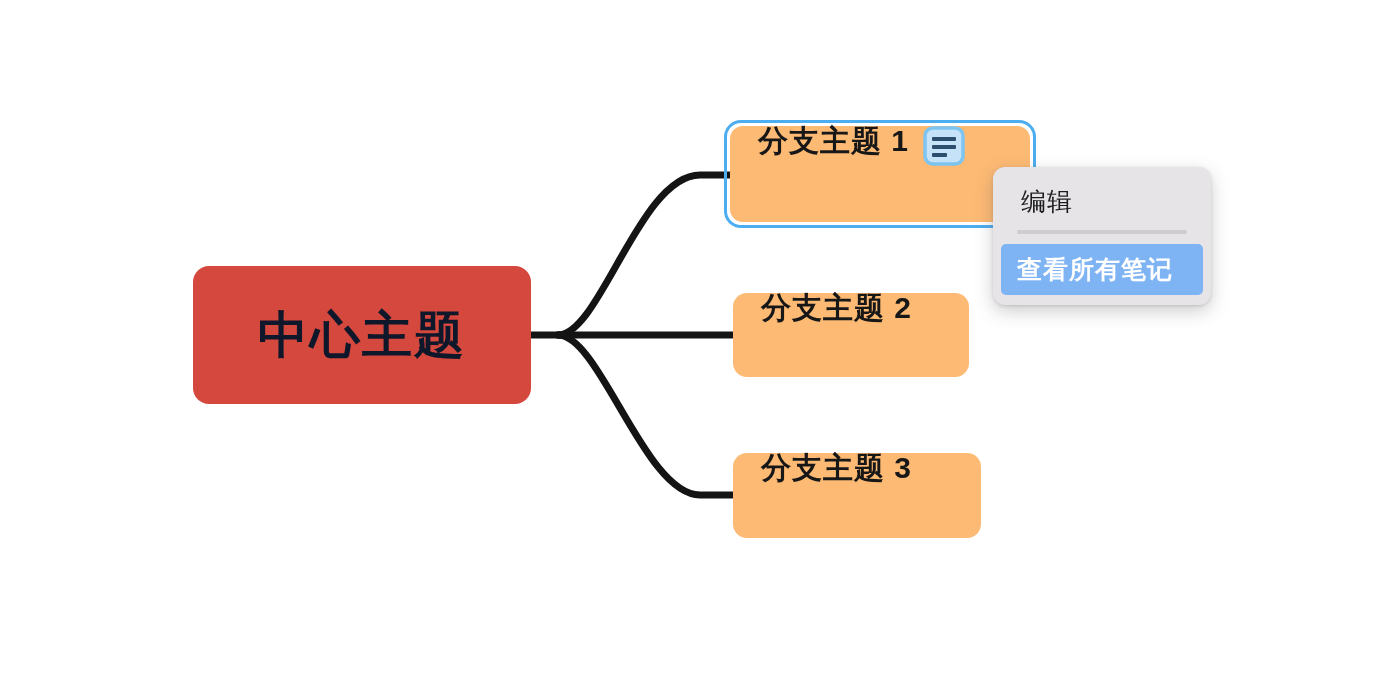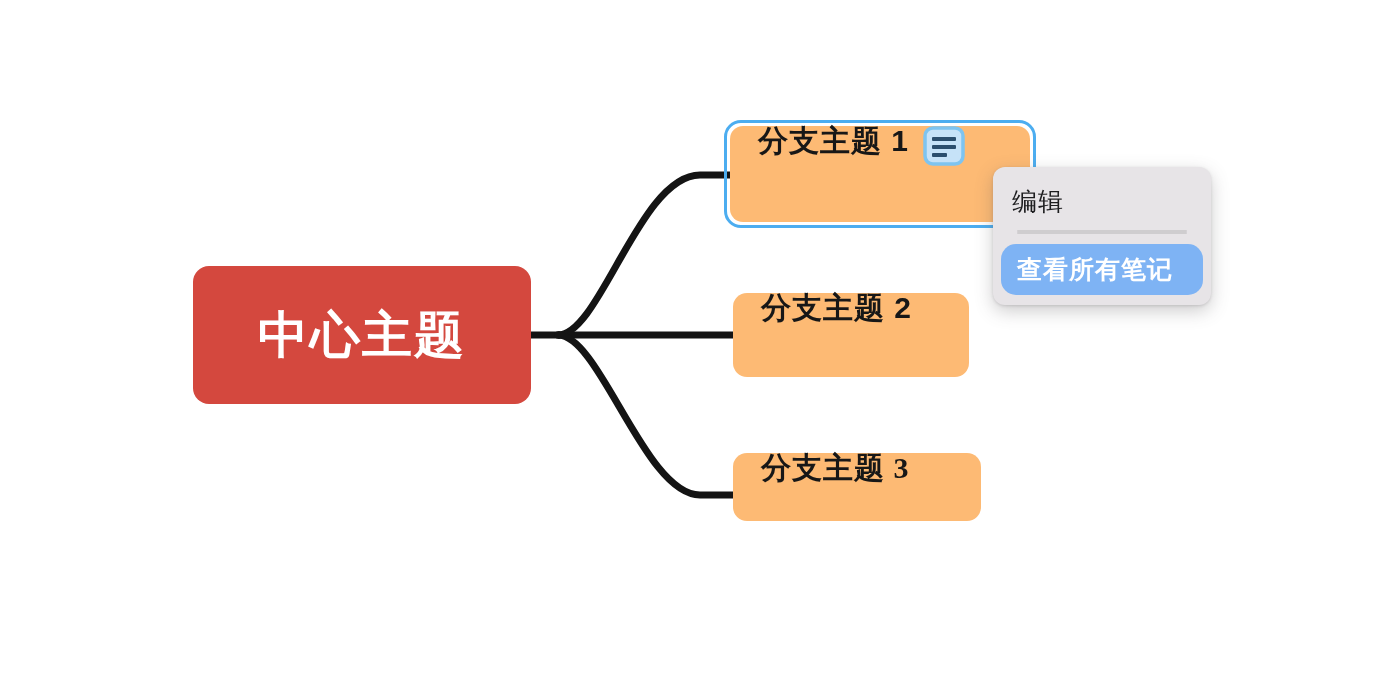--- a/index.html
+++ b/index.html
@@ -43,21 +43,21 @@
     width: 338px;
     height: 138px;
     background: #d4483e;
     border-radius: 16px;
     display: flex;
     align-items: center;
     justify-content: center;
     box-sizing: border-box;
   }
   .central-node-label {
-    color: #ffffff;
+    color: #0f172a;
     font-size: 50px;
     font-weight: 700;
     letter-spacing: 2px;
     line-height: 1;
     white-space: nowrap;
   }
 
   
   .branch-node {
     position: absolute;
@@ -86,22 +86,21 @@
   #branch-2 {
     left: 733px;
     top: 293px;
     width: 236px;
     height: 84px;
   }
   #branch-3 {
     left: 733px;
     top: 453px;
     width: 248px;
-    height: 68px;
-    font-family: Liberation Serif, serif;
+    height: 85px;
   }
 
   
   .selection-ring {
     position: absolute;
     left: 724px;
     top: 120px;
     width: 312px;
     height: 108px;
     border: 3px solid #4cadf0;
@@ -129,38 +128,38 @@
     border-radius: 12px;
     box-shadow: 0 6px 18px rgba(90, 85, 90, 0.30),
                 0 1px 3px rgba(90, 85, 90, 0.20);
     padding: 6px 0 10px 0;
     box-sizing: border-box;
   }
   .menu-item {
     font-size: 25px;
     color: #1d1d1f;
     line-height: 1;
-    padding: 16px 0 16px 19px;
+    padding: 16px 0 16px 28px;
     box-sizing: border-box;
     white-space: nowrap;
     letter-spacing: 1px;
   }
   .menu-divider {
     height: 2px;
     background: #cfcdcf;
     margin: 0 24px;
     border-radius: 1px;
   }
   .menu-item.highlighted {
     background: #7eb3f4;
     color: #ffffff;
     font-weight: 700;
     margin: 10px 8px 0 8px;
     padding: 13px 0 13px 16px;
-    border-radius: 15px;
+    border-radius: 5px;
   }
 </style>
 </head>
 <body>
 
 <div id="canvas">
 
   <svg id="connectors" viewBox="0 0 1384 674" width="1384" height="674">
 
     <path d="M 531 335 L 560 335" stroke="#141414" stroke-width="7" fill="none" stroke-linecap="butt"></path>

